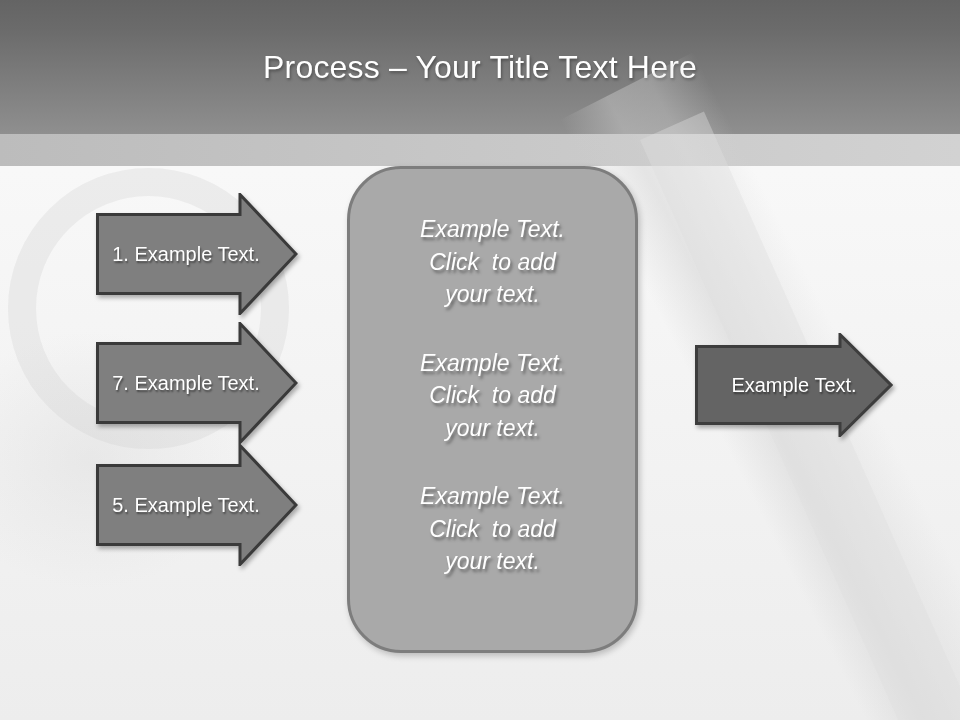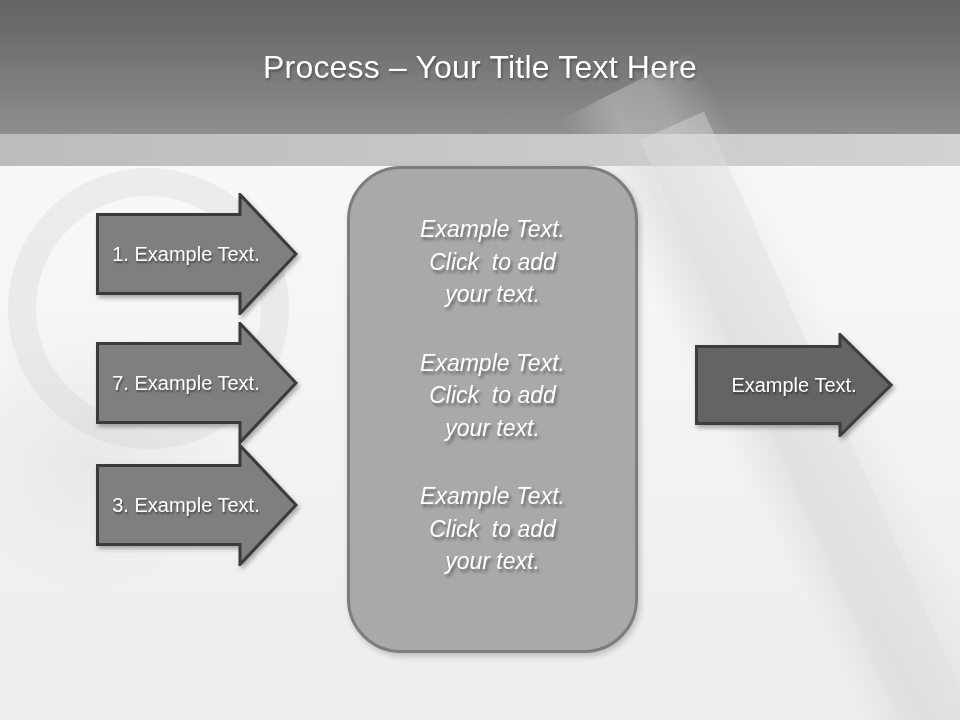--- a/index.html
+++ b/index.html
@@ -123,21 +123,21 @@
     <svg width="202" height="122" viewBox="0 0 202 122">
       <polygon points="1.5,21.5 144,21.5 144,1.5 200,61 144,120.5 144,100.5 1.5,100.5" fill="#7f7f7f" stroke="#3a3a3a" stroke-width="3" stroke-linejoin="miter"></polygon>
     </svg>
     <span class="arrow-label">7. Example Text.</span>
   </div>
 
   <div class="step-arrow" style="top:444px">
     <svg width="202" height="122" viewBox="0 0 202 122">
       <polygon points="1.5,21.5 144,21.5 144,1.5 200,61 144,120.5 144,100.5 1.5,100.5" fill="#7f7f7f" stroke="#3a3a3a" stroke-width="3" stroke-linejoin="miter"></polygon>
     </svg>
-    <span class="arrow-label">3. Example Text.</span>
+    <span class="arrow-label">5. Example Text.</span>
   </div>
 
   <div class="center-panel">
     <p class="panel-block">Example Text.
 Click  to add
 your text.</p>
     <p class="panel-block">Example Text.
 Click  to add
 your text.</p>
     <p class="panel-block">Example Text.

